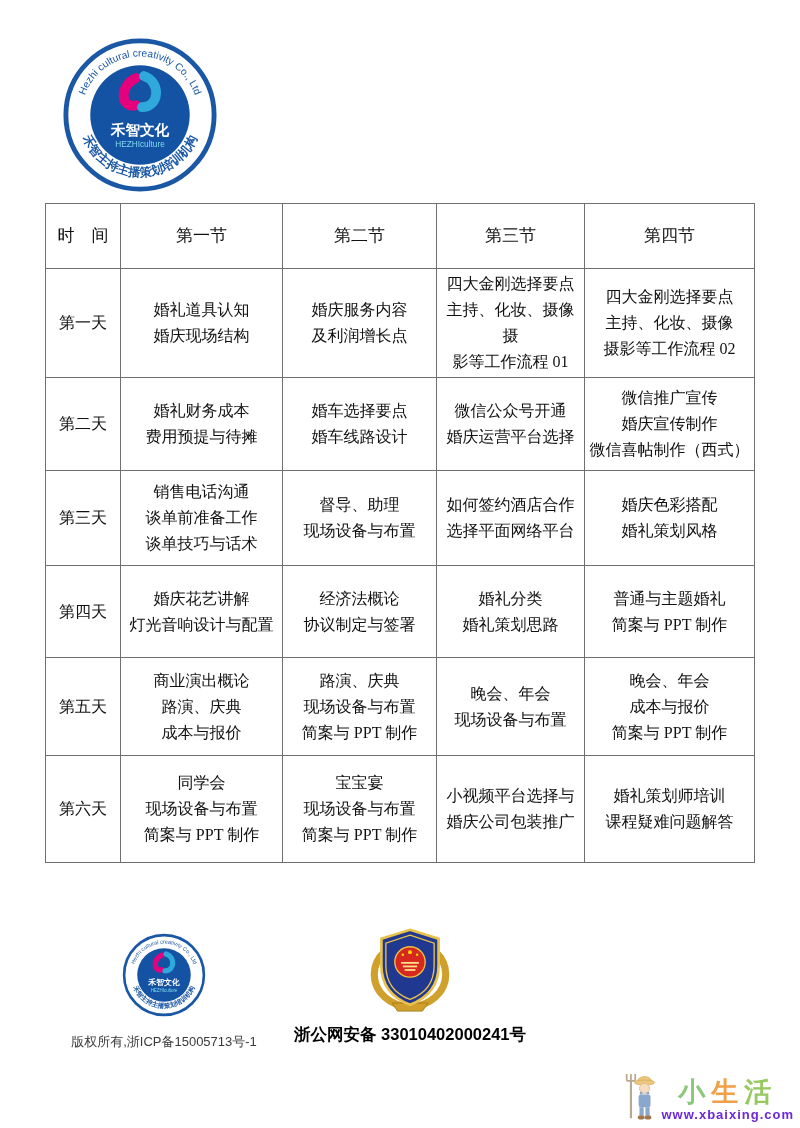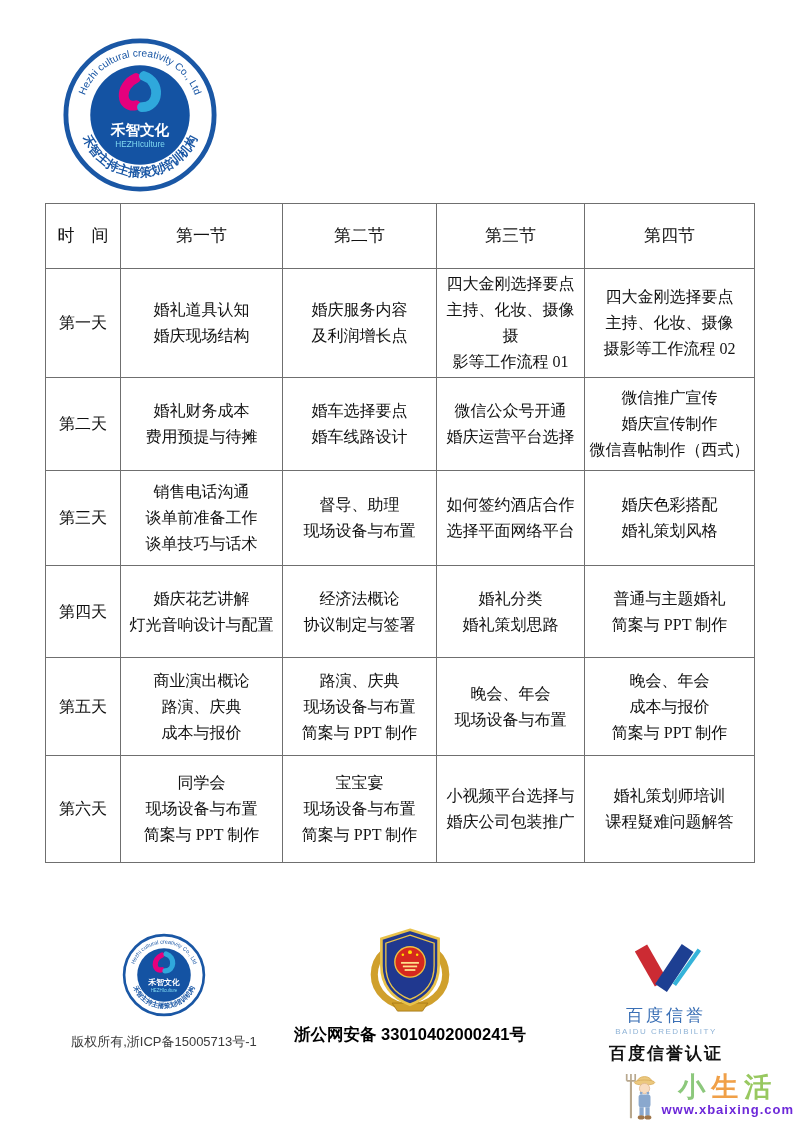--- a/index.html
+++ b/index.html
@@ -45,21 +45,21 @@
     margin-top:8px; font-family:"Liberation Sans","DejaVu Sans",sans-serif;
     font-weight:bold; font-size:16.5px; color:#000; white-space:nowrap;
   }
   .footer-right { position:absolute; left:596px; top:940px; width:140px; text-align:center;
     font-family:"Liberation Sans","DejaVu Sans",sans-serif; }
   .baidu-cn  { margin-top:4px; font-size:17px; letter-spacing:3px; color:#3a6fb5; }
   .baidu-en  { font-size:8px; letter-spacing:1.5px; color:#8fb3d6; }
   .baidu-cert{ margin-top:6px; font-size:17px; font-weight:bold; letter-spacing:2px; color:#111; }
 
   
-  .watermark { position:absolute; right:6px; top:1072px; display:flex; align-items:flex-start;
+  .watermark { position:absolute; right:6px; top:1072px; display:flex; align-items:flex-end;
     font-family:"Liberation Sans","DejaVu Sans",sans-serif; }
   .wm-text { display:flex; flex-direction:column; align-items:center; margin-left:2px; }
   .wm-name { font-size:27px; font-weight:bold; letter-spacing:6px; line-height:30px; }
   .wm-name .c1 { color:#8cc87c; } .wm-name .c2 { color:#f0a048; } .wm-name .c3 { color:#98c860; }
   .wm-url  { font-size:13px; font-weight:bold; color:#6d28d9; letter-spacing:1px; }
 </style>
 </head>
 <body>
 
 <div id="page">
@@ -212,30 +212,20 @@
       <circle cx="50" cy="27" r="2.2" fill="#ffde00"></circle>
       <circle cx="42" cy="30" r="1.4" fill="#ffde00"></circle>
       <circle cx="58" cy="30" r="1.4" fill="#ffde00"></circle>
       <rect x="40" y="38" width="20" height="2" fill="#ffe08a"></rect>
       <rect x="42" y="42" width="16" height="2" fill="#ffe08a"></rect>
       <rect x="44" y="46" width="12" height="2" fill="#ffe08a"></rect>
     </svg>
     <div class="police-text">浙公网安备 33010402000241号</div>
   </div>
 
-  <div class="footer-right">
-    <svg width="80" height="56" viewBox="0 0 96 64">
-      <line x1="18" y1="8" x2="42" y2="50" stroke="#cc2b33" stroke-width="17"></line>
-      <line x1="74" y1="8" x2="42" y2="56" stroke="#1d3f92" stroke-width="17"></line>
-      <line x1="88" y1="10" x2="58" y2="52" stroke="#35b3d9" stroke-width="5"></line>
-    </svg>
-    <div class="baidu-cn">百度信誉</div>
-    <div class="baidu-en">BAIDU CREDIBILITY</div>
-    <div class="baidu-cert">百度信誉认证</div>
-  </div>
 
   <div class="watermark">
     <svg width="34" height="50" viewBox="0 0 40 58">
       <line x1="7" y1="10" x2="7" y2="54" stroke="#b8a88e" stroke-width="2.5"></line>
       <path d="M2,10 L12,10 M2,10 L2,2 M7,10 L7,2 M12,10 L12,2" stroke="#b8a88e" stroke-width="2" fill="none"></path>
       <path d="M14,12 A9,7 0 0 1 32,12 Z" fill="#ecc87e" stroke="#d8ae5c" stroke-width="1"></path>
       <ellipse cx="23" cy="12" rx="12" ry="3" fill="#ecc87e" stroke="#d8ae5c" stroke-width="1"></ellipse>
       <circle cx="23" cy="19" r="6" fill="#f8dcc0" stroke="#e0b894" stroke-width="1"></circle>
       <rect x="16" y="26" width="14" height="15" rx="3" fill="#8aa8ce"></rect>
       <line x1="19" y1="26" x2="19" y2="23" stroke="#8aa8ce" stroke-width="3"></line>

